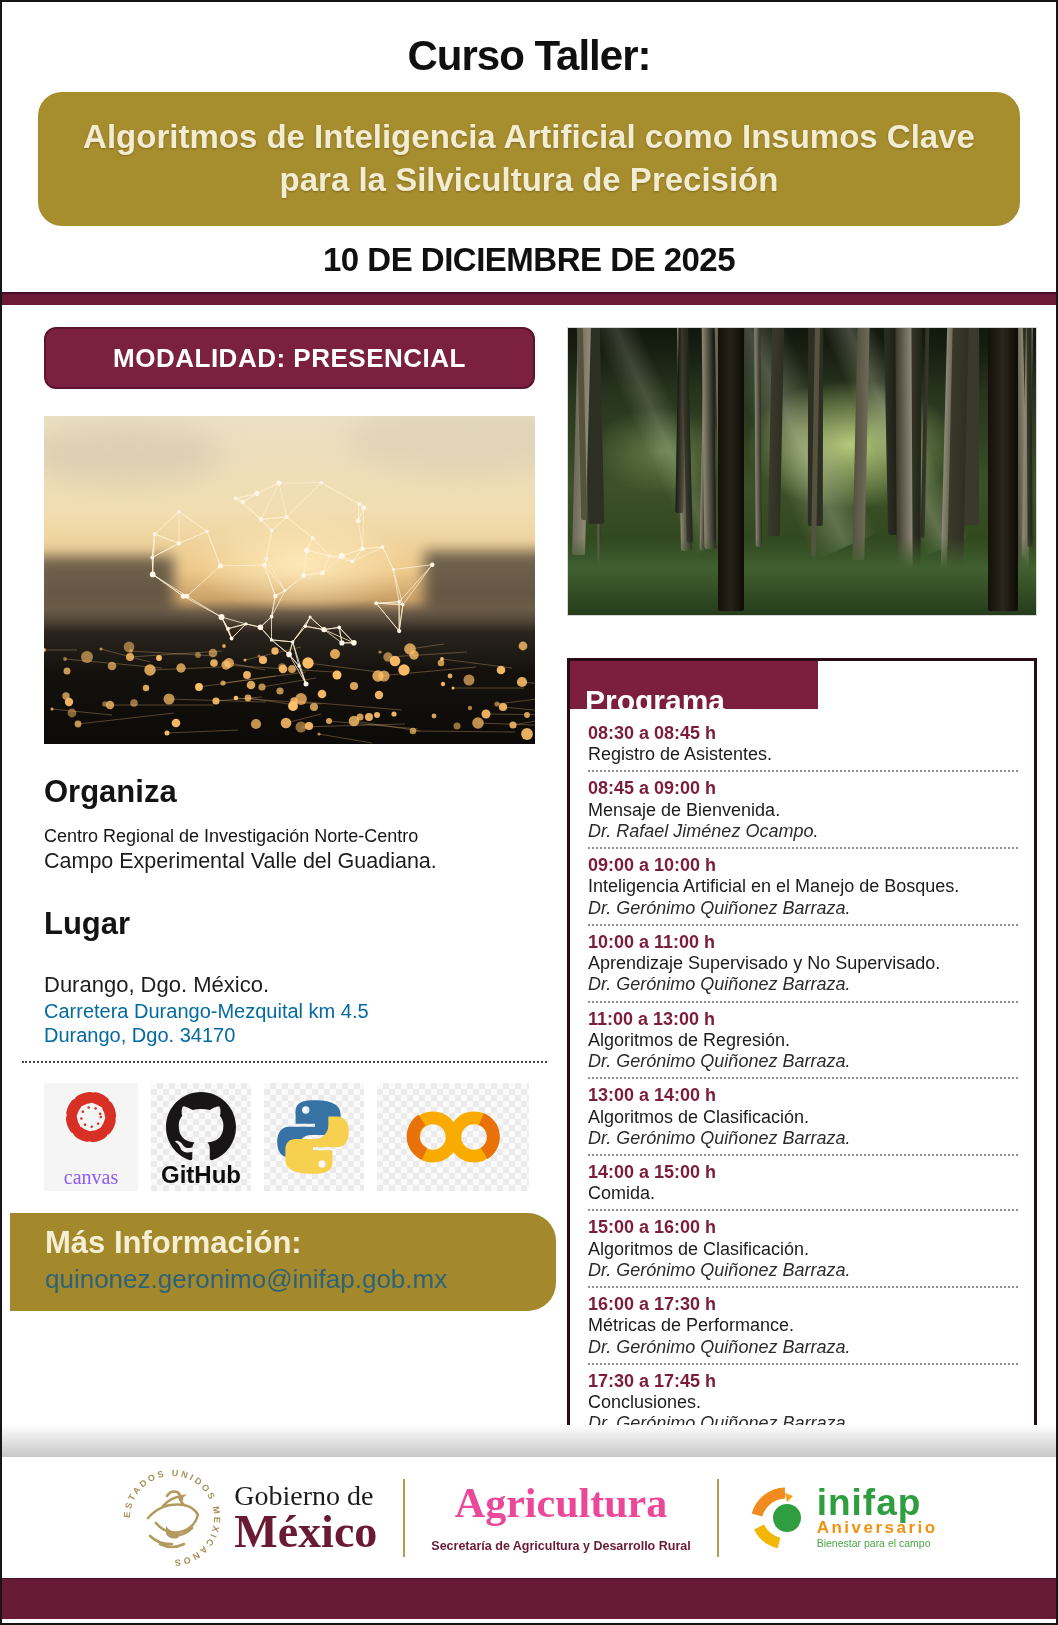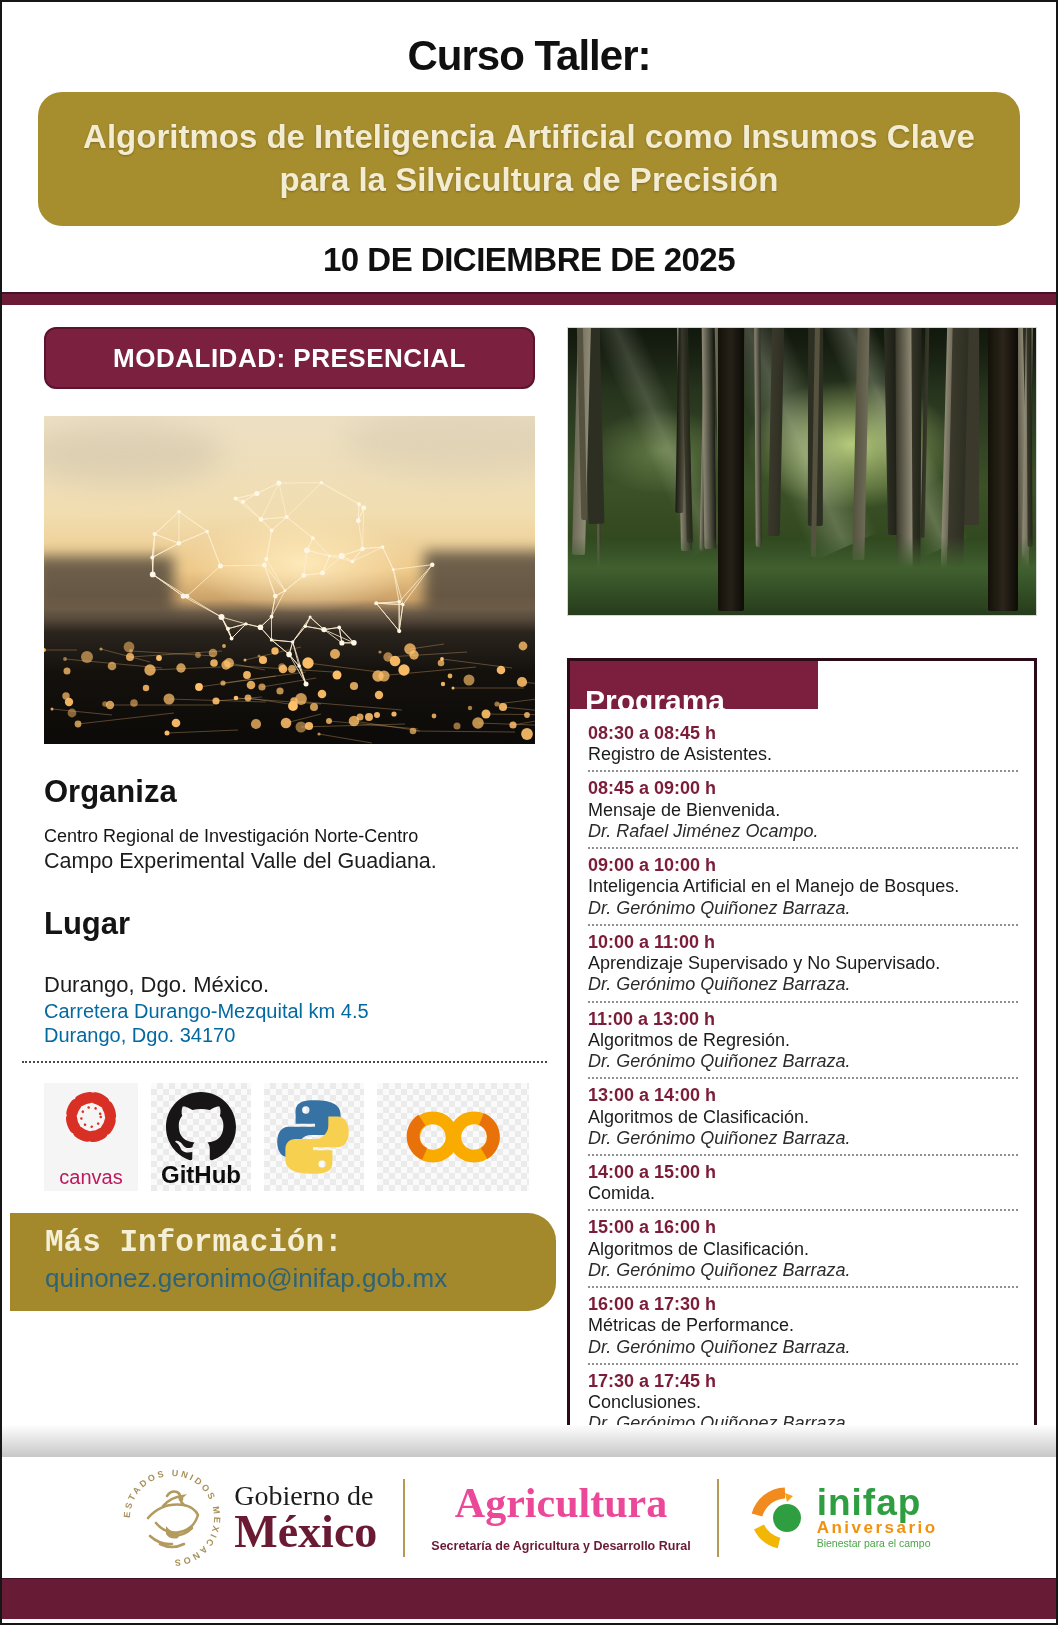--- a/index.html
+++ b/index.html
@@ -48,30 +48,30 @@
   .addr2{ font-size:20px; color:#0369a1; line-height:1.2; }
   .dotline{ border:none; border-bottom:2px dotted #4a4a4a; margin:14px -12px 12px -22px; }
   .topic{
     font-size:24.5px; font-weight:bold; color:#771428; text-align:center; line-height:1.32;
     margin:12px 4px 0;
   }
   .logos{ display:flex; gap:13px; margin-top:20px; height:108px; align-items:stretch; }
   .logo-box{ display:flex; flex-direction:column; align-items:center; justify-content:flex-end; padding:4px 2px; }
   .checker{ background:repeating-conic-gradient(#ebebeb 0% 25%, #fafafa 0% 50%); background-size:12px 12px; }
   .logo-canvas{ width:94px; background:#f5f5f5; }
-  .logo-canvas .lbl{ font-size:20px; color:#be185d; line-height:1; margin-top:17px;}
+  .logo-canvas .lbl{ font-size:20px; color:#8b5cf6; line-height:1; margin-top:17px;font-family:Liberation Serif, serif;}
   .logo-github{ width:100px; }
   .logo-github .lbl{ font-size:24px; font-weight:bold; color:#0d0d0d; line-height:1; margin-top:1px;}
   .logo-python{ width:100px; justify-content:center;}
   .logo-colab{ width:152px; justify-content:center;}
   .info-box{
     margin-top:22px; margin-left:-34px; width:546px; height:98px;
     background:#a3882c; border-radius:0 28px 28px 0; padding:12px 0 0 35px;
   }
-  .info-box .h{ color:#f5efd5; font-size:31px; font-weight:bold;font-family:Liberation Mono, monospace; }
+  .info-box .h{ color:#f5efd5; font-size:31px; font-weight:bold; }
   .info-box .mail{ color:#2d6379; font-size:26px; margin-top:3px; display:inline-block;}
   
   .forest{
     position:relative; height:289px; border:1px solid #d8d8d8; overflow:hidden; margin-bottom:42px;
     background:linear-gradient(#1c2416 0%, #2b3a20 30%, #3c5128 55%, #33491f 72%, #2c451f 80%, #1e3116 100%);
   }
   .forest .glow{ position:absolute; left:38%; top:18%; width:45%; height:45%;
     background:radial-gradient(closest-side, rgba(205,226,140,.85), rgba(205,226,140,0)); }
   .forest .glow2{ position:absolute; left:5%; top:28%; width:30%; height:30%;
     background:radial-gradient(closest-side, rgba(170,200,120,.4), rgba(170,200,120,0)); }

